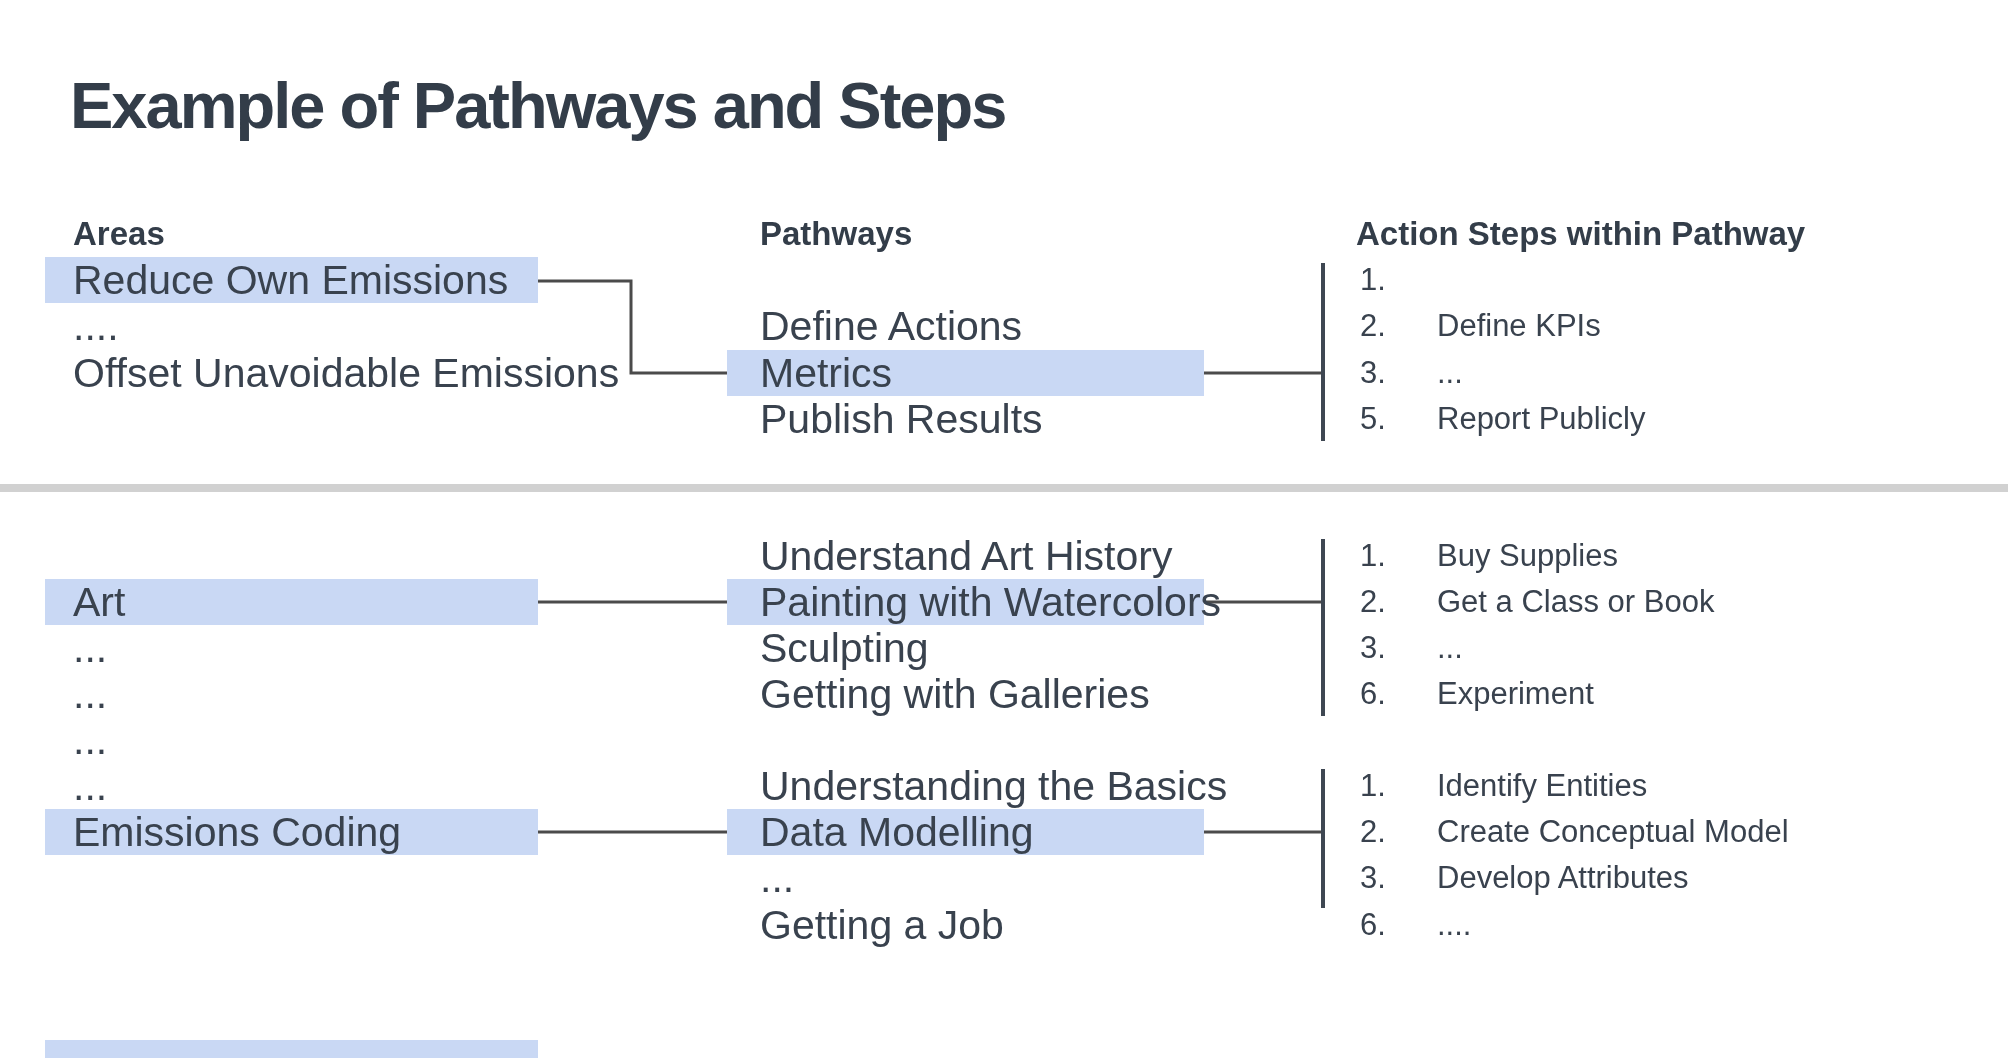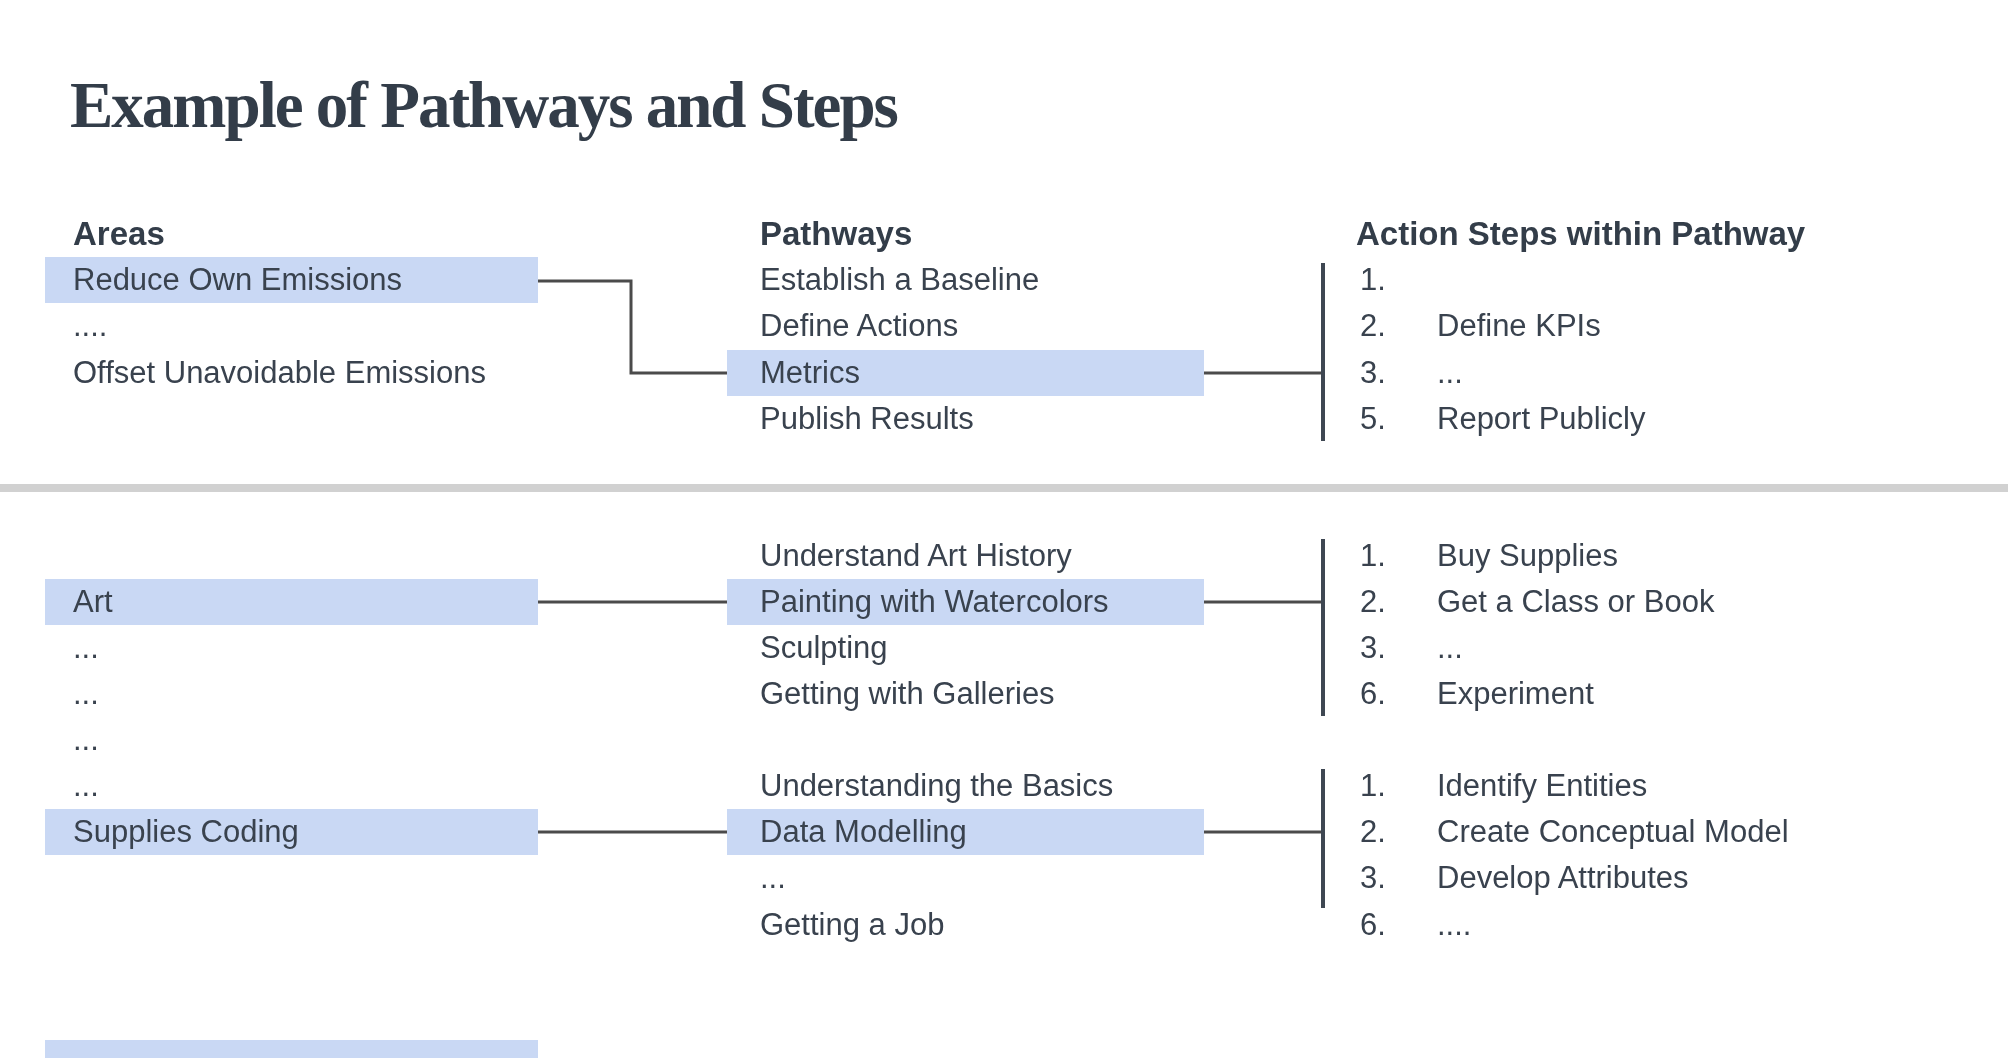--- a/index.html
+++ b/index.html
@@ -15,32 +15,32 @@
   .canvas{
     position:relative;
     width:2008px;height:1058px;
     background:var(--bg);
     font-family:"Liberation Sans","DejaVu Sans",sans-serif;
     color:var(--text);
     overflow:hidden;
   }
   .title{
     position:absolute;left:70px;top:68px;margin:0;
-    font-family:Liberation Serif, serif;
+    font-family:Liberation Sans, sans-serif;
     font-weight:700;font-size:65px;letter-spacing:-2px;
     color:var(--title);white-space:nowrap;
   }
   .hdr{
     position:absolute;top:217px;height:34px;
     font-weight:700;font-size:33px;line-height:34px;
     color:var(--title);white-space:nowrap;
   }
   .cell{
     position:absolute;height:46px;display:flex;align-items:center;
-    font-size:31px;white-space:nowrap;box-sizing:border-box;
+    font-size:41px;white-space:nowrap;box-sizing:border-box;
   }
   .acell{left:45px;width:493px;padding-left:28px;}
   .pcell{left:727px;width:477px;padding-left:33px;}
   .hl{background:var(--highlight);}
   .step{
     position:absolute;left:1360px;height:46px;display:flex;align-items:center;
     font-size:31px;white-space:nowrap;
   }
   .num{display:inline-block;width:77px;}
   .svg-overlay{position:absolute;left:0;top:0;pointer-events:none;}
@@ -67,21 +67,20 @@
     <path d="M1204 832 H1321" fill="none" stroke="var(--connector)" stroke-width="3"></path>
     <line x1="1323" y1="263" x2="1323" y2="441" stroke="var(--bar)" stroke-width="4"></line>
     <line x1="1323" y1="539" x2="1323" y2="716" stroke="var(--bar)" stroke-width="4"></line>
     <line x1="1323" y1="769" x2="1323" y2="908" stroke="var(--bar)" stroke-width="4"></line>
   </svg>
 
   <div class="cell acell hl" style="top:257px">Reduce Own Emissions</div>
   <div class="cell acell" style="top:303px">....</div>
   <div class="cell acell" style="top:350px">Offset Unavoidable Emissions</div>
 
-  <div class="cell pcell" style="top:257px">Establish a Baseline</div>
   <div class="cell pcell" style="top:303px">Define Actions</div>
   <div class="cell pcell hl" style="top:350px">Metrics</div>
   <div class="cell pcell" style="top:396px">Publish Results</div>
 
   <div class="step" style="top:257px">
       <span class="num">1.</span>
     </div>
   <div class="step" style="top:303px">
       <span class="num">2.</span>
       <span>Define KPIs</span>
@@ -95,21 +94,21 @@
       <span>Report Publicly</span>
     </div>
 
   <div class="divider"></div>
 
   <div class="cell acell hl" style="top:579px">Art</div>
   <div class="cell acell" style="top:625px">...</div>
   <div class="cell acell" style="top:671px">...</div>
   <div class="cell acell" style="top:717px">...</div>
   <div class="cell acell" style="top:763px">...</div>
-  <div class="cell acell hl" style="top:809px">Supplies Coding</div>
+  <div class="cell acell hl" style="top:809px">Emissions Coding</div>
 
   <div class="cell pcell hl" style="top:579px">Painting with Watercolors</div>
   <div class="cell pcell" style="top:533px">Understand Art History</div>
   <div class="cell pcell" style="top:625px">Sculpting</div>
   <div class="cell pcell" style="top:671px">Getting with Galleries</div>
 
   <div class="step" style="top:533px">
       <span class="num">1.</span>
       <span>Buy Supplies</span>
     </div>

